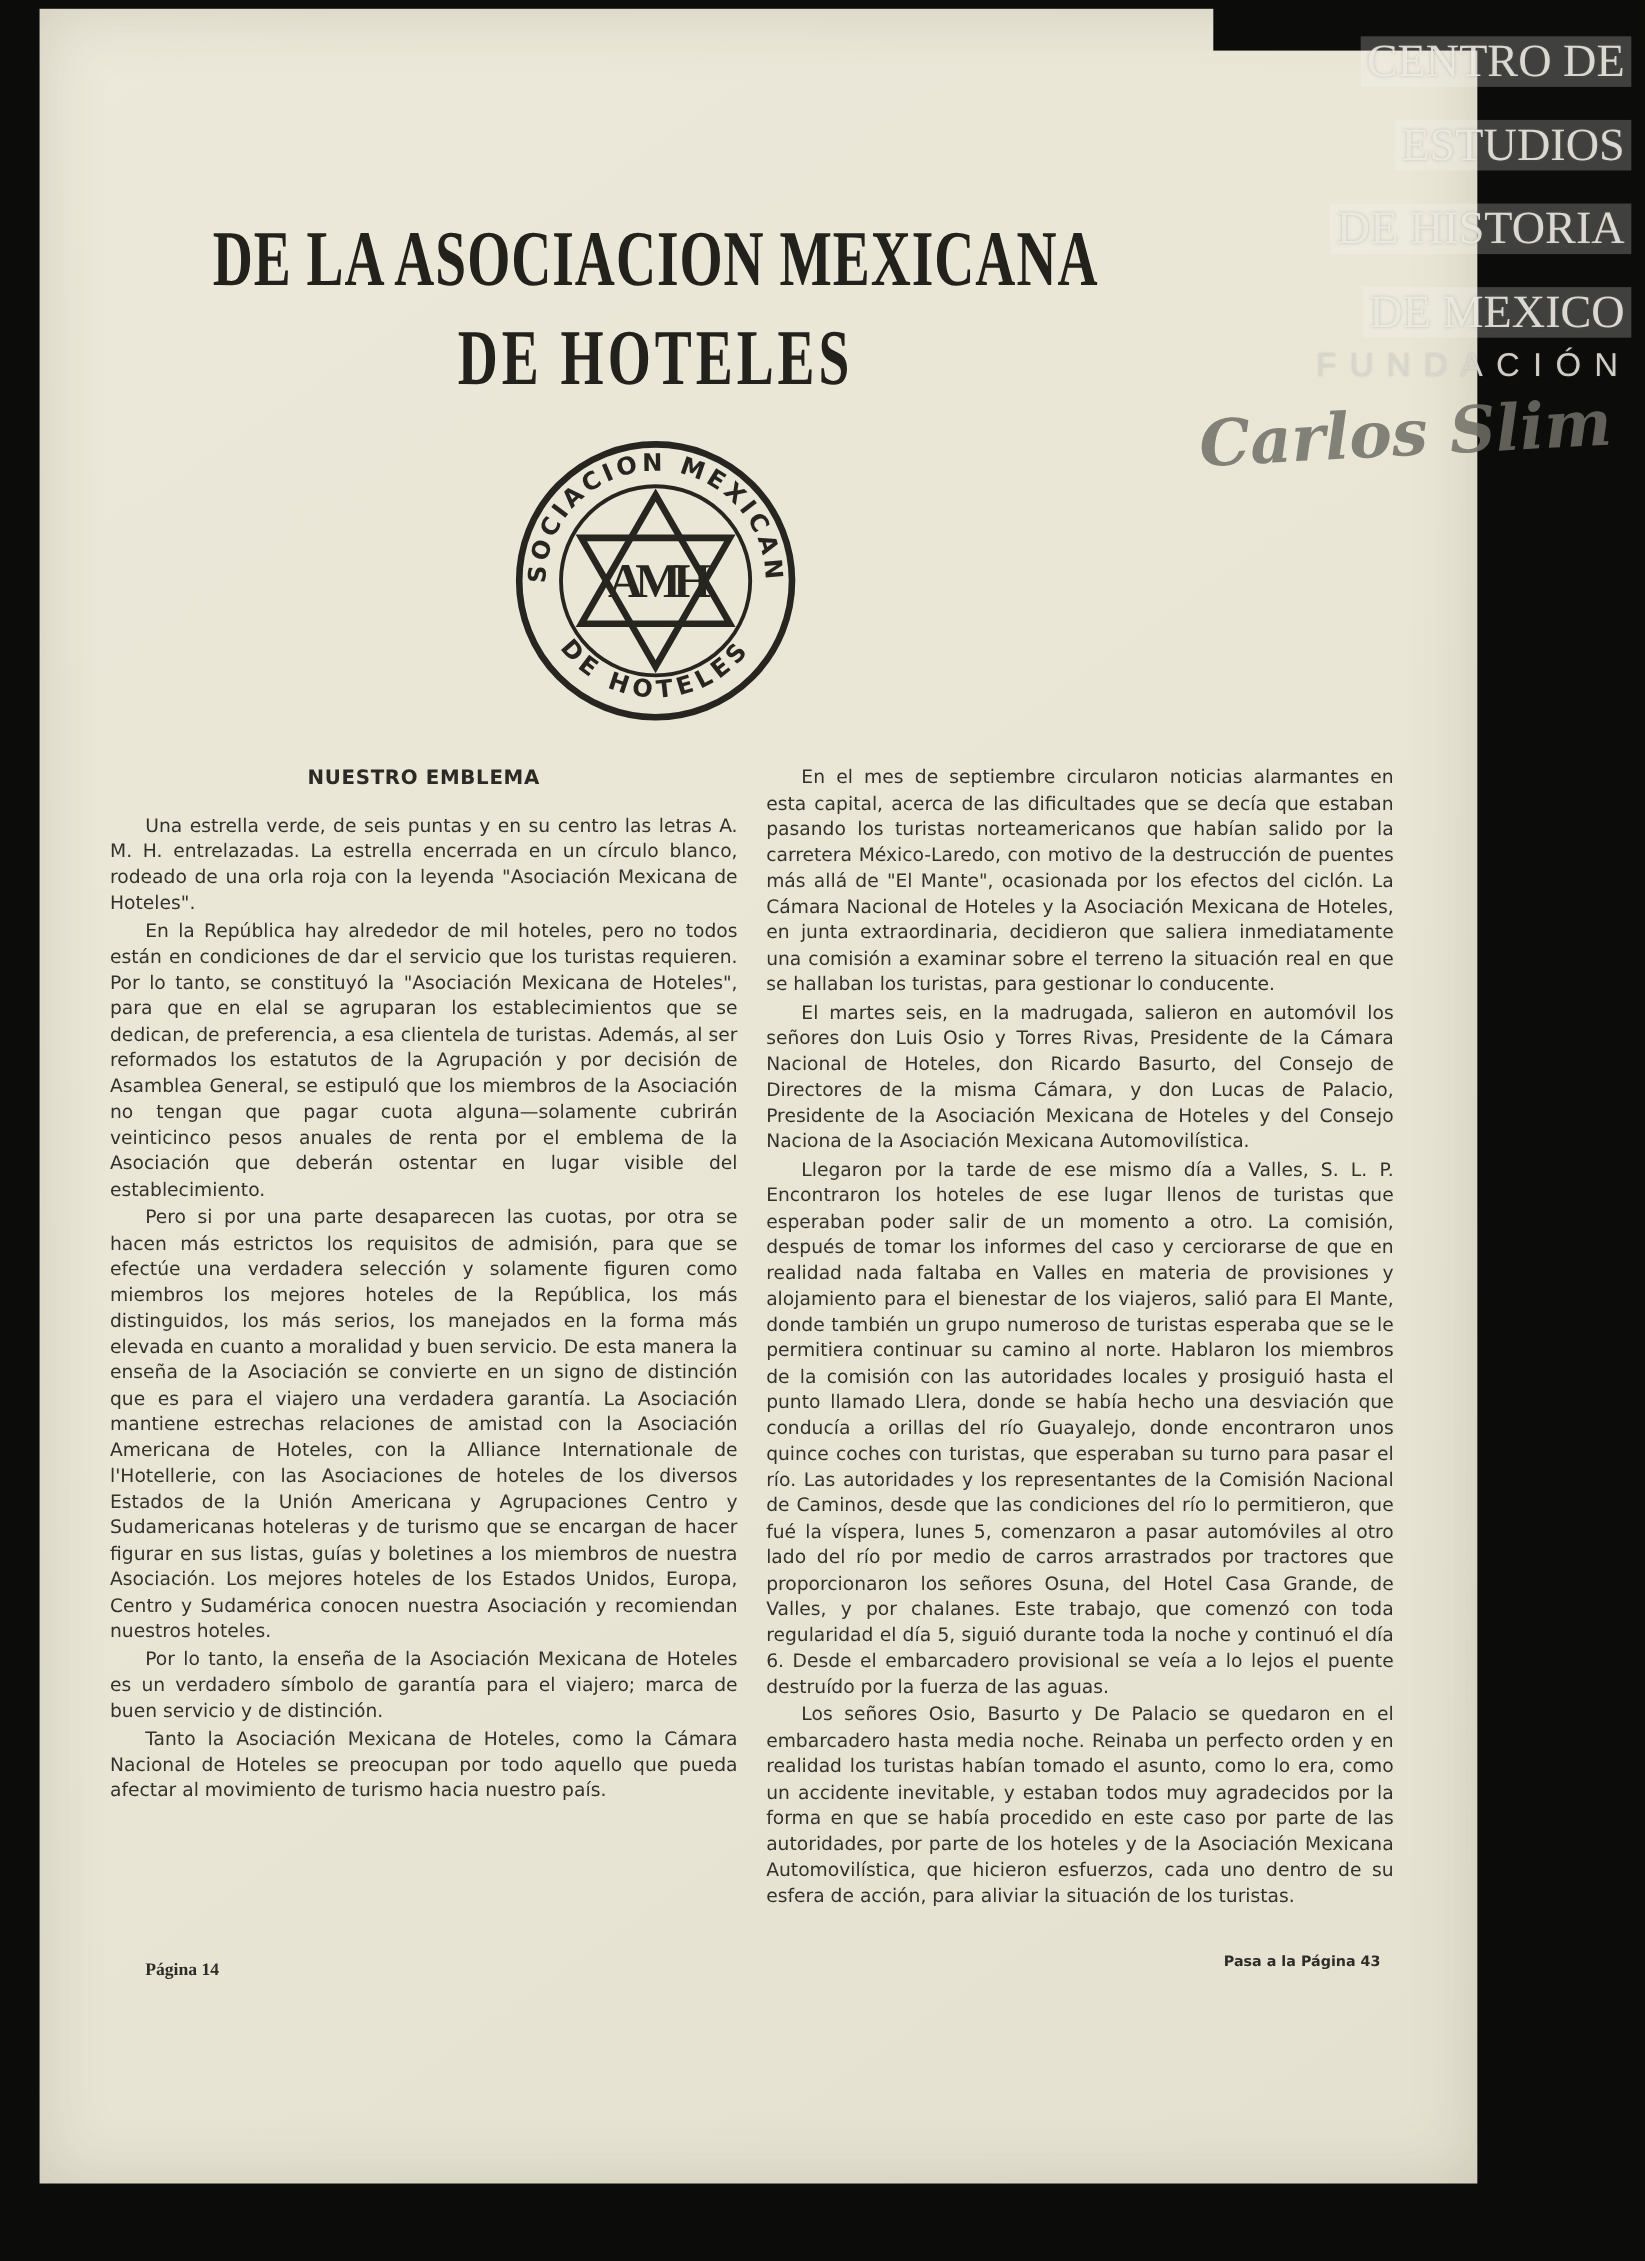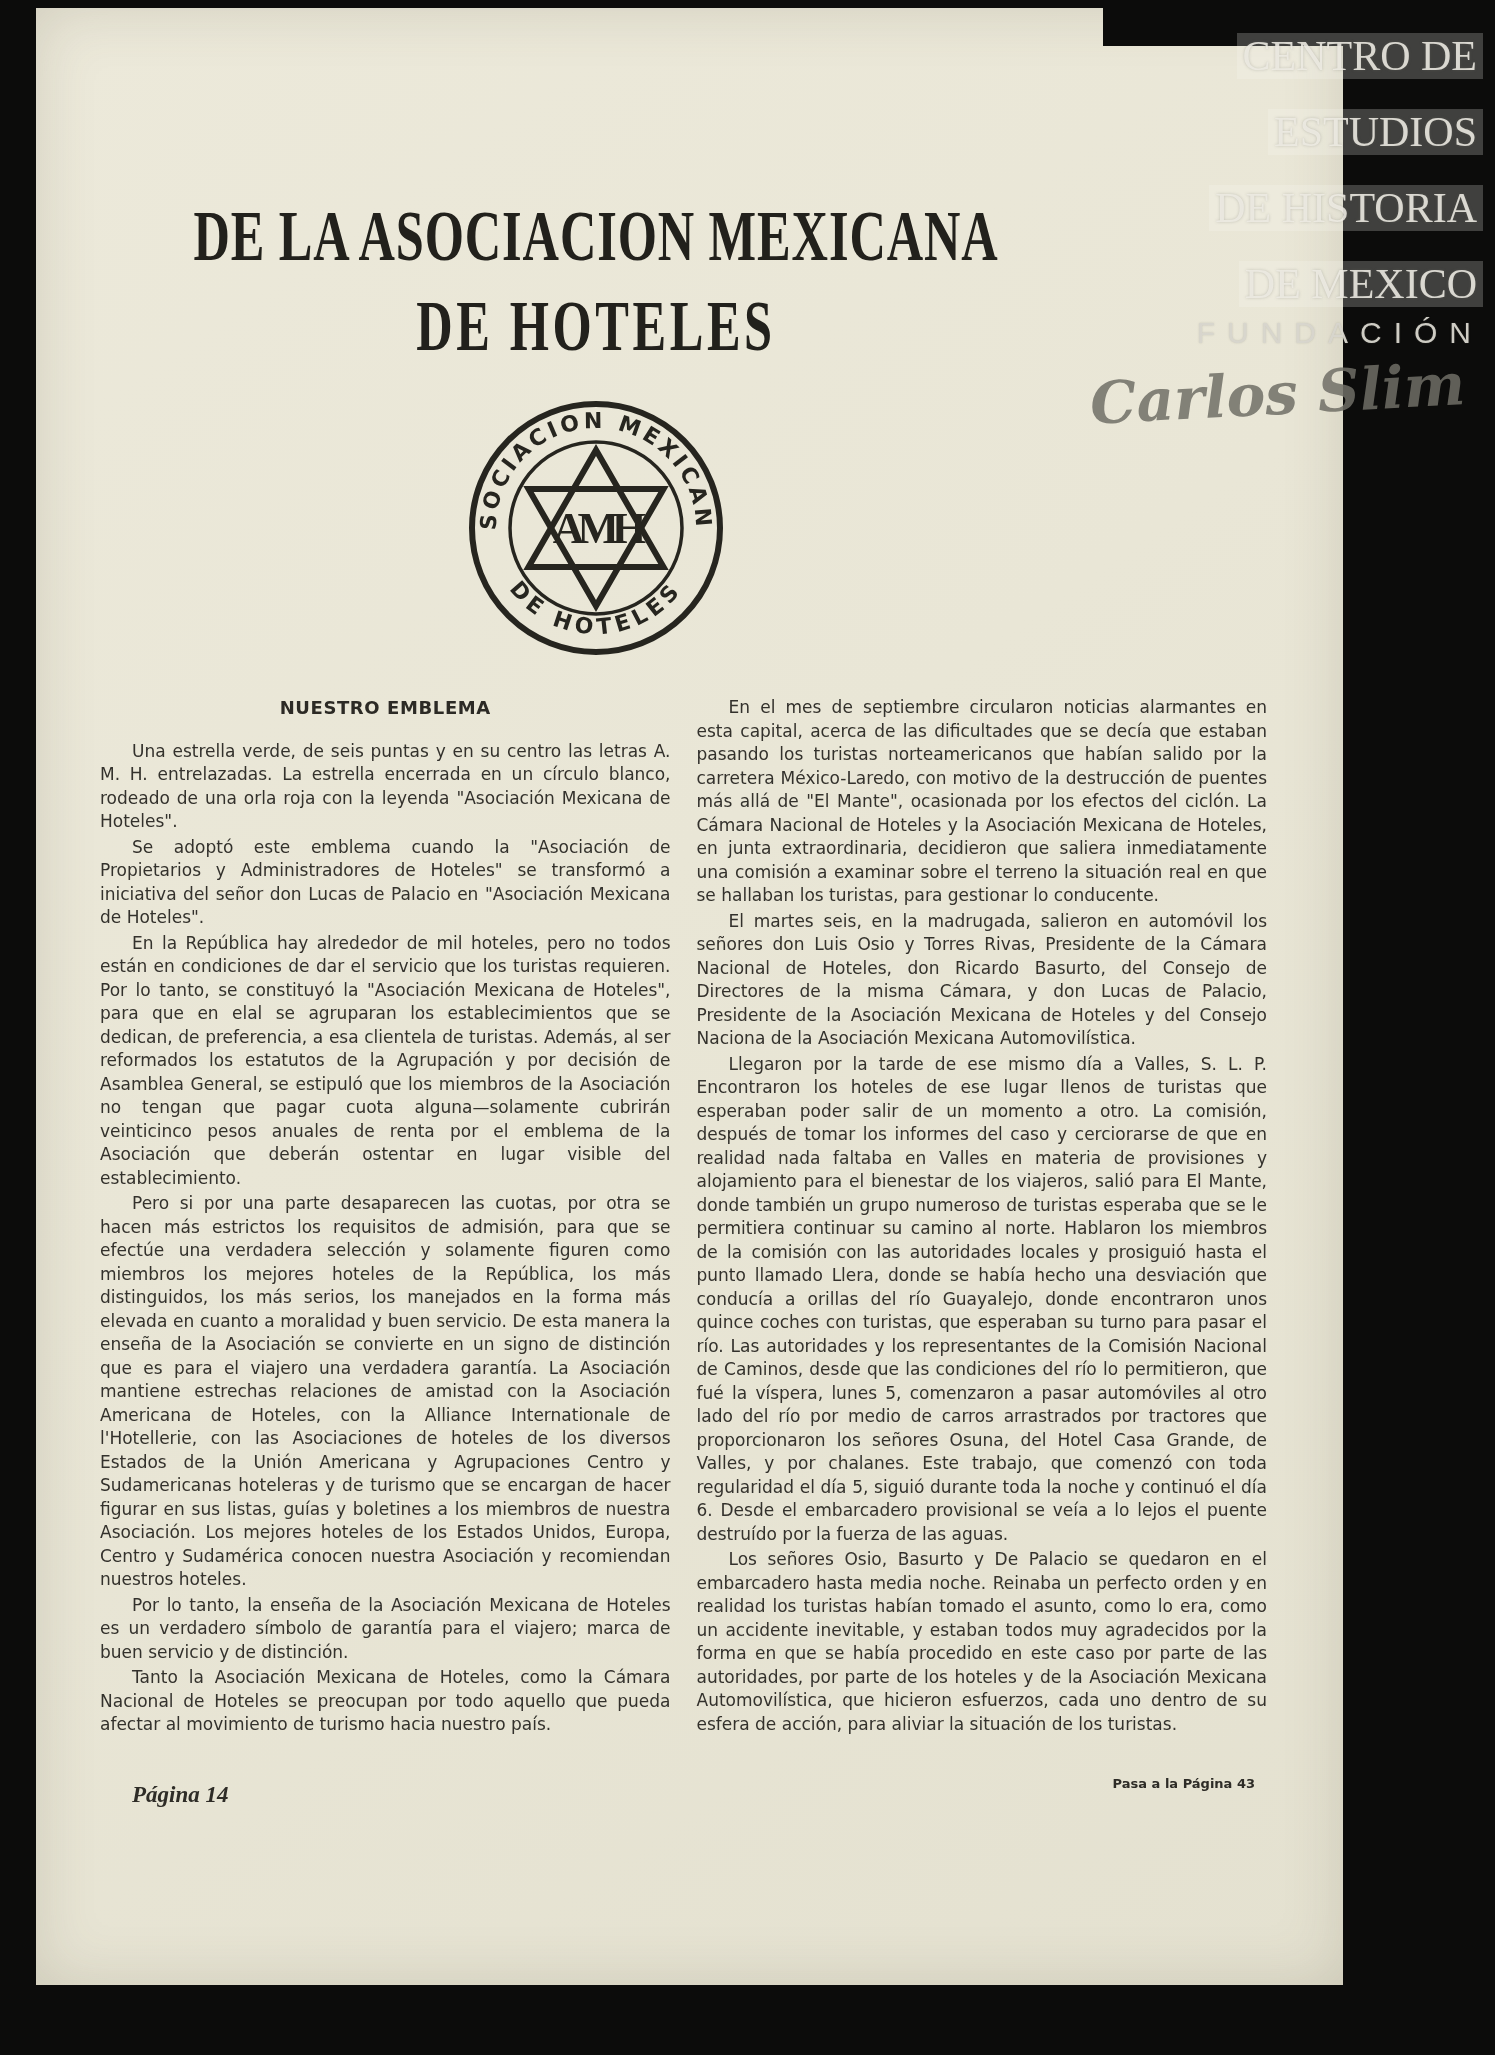--- a/index.html
+++ b/index.html
@@ -97,22 +97,22 @@
   .col p {
     text-align:justify;
     text-indent:32px;
     margin:0 0 2px;
     color:#33312c;
   }
   
   .page-num {
     position:absolute; left:96px; top:1774px;
     font-family:"Liberation Serif", serif;
-    font-style:italic; font-weight:700;
-    font-size:23px; color:#2e2c27;
+    font-weight:700;
+    font-size:16px; color:#2e2c27;
   }
   .continuation {
     position:absolute; right:88px; top:1768px;
     font-weight:700; font-size:13px;
     color:#2e2c27;
   }
 </style>
 </head>
 <body>
 
@@ -141,21 +141,20 @@
       </g>
       <text x="0" y="15" text-anchor="middle" font-family="Liberation Serif, serif" font-size="44" font-weight="bold" letter-spacing="-7" fill="#26251f">AMH</text>
     </svg>
   </div>
 
   <div class="columns">
 
     <div class="col">
       <h3>NUESTRO EMBLEMA</h3>
       <p>Una estrella verde, de seis puntas y en su centro las letras A. M. H. entrelazadas. La estrella encerrada en un círculo blanco, rodeado de una orla roja con la leyenda "Asociación Mexicana de Hoteles".</p>
-      <p>Se adoptó este emblema cuando la "Asociación de Propietarios y Administradores de Hoteles" se transformó a iniciativa del señor don Lucas de Palacio en "Asociación Mexicana de Hoteles".</p>
       <p>En la República hay alrededor de mil hoteles, pero no todos están en condiciones de dar el servicio que los turistas requieren. Por lo tanto, se constituyó la "Asociación Mexicana de Hoteles", para que en elal se agruparan los establecimientos que se dedican, de preferencia, a esa clientela de turistas.  Además, al ser reformados los estatutos de la Agrupación y por decisión de Asamblea General, se estipuló que los miembros de la Asociación no tengan que pagar cuota alguna—solamente cubrirán veinticinco pesos anuales de renta por el emblema de la Asociación que deberán ostentar en lugar visible del establecimiento.</p>
       <p>Pero si por una parte desaparecen las cuotas, por otra se hacen más estrictos los requisitos de admisión, para que se efectúe una verdadera selección y solamente figuren como miembros los mejores hoteles de la República, los más distinguidos, los más serios, los manejados en la forma más elevada en cuanto a moralidad y buen servicio.  De esta manera la enseña de la Asociación se convierte en un signo de distinción que es para el viajero una verdadera garantía.  La Asociación mantiene estrechas relaciones de amistad con la Asociación Americana de Hoteles, con la Alliance Internationale de l'Hotellerie, con las Asociaciones de hoteles de los diversos Estados de la Unión Americana y Agrupaciones Centro y Sudamericanas hoteleras y de turismo que se encargan de hacer figurar en sus listas, guías y boletines a los miembros de nuestra Asociación.  Los mejores hoteles de los Estados Unidos, Europa, Centro y Sudamérica conocen nuestra Asociación y recomiendan nuestros hoteles.</p>
       <p>Por lo tanto, la enseña de la Asociación Mexicana de Hoteles es un verdadero símbolo de garantía para el viajero; marca de buen servicio y de distinción.</p>
       <p>Tanto la Asociación Mexicana de Hoteles, como la Cámara Nacional de Hoteles se preocupan por todo aquello que pueda afectar al movimiento de turismo hacia nuestro país.</p>
     </div>
 
     <div class="col">
       <p>En el mes de septiembre circularon noticias alarmantes en esta capital, acerca de las dificultades que se decía que estaban pasando los turistas norteamericanos que habían salido por la carretera México-Laredo, con motivo de la destrucción de puentes más allá de "El Mante", ocasionada por los efectos del ciclón.  La Cámara Nacional de Hoteles y la Asociación Mexicana de Hoteles, en junta extraordinaria, decidieron que saliera inmediatamente una comisión a examinar sobre el terreno la situación real en que se hallaban los turistas, para gestionar lo conducente.</p>
       <p>El martes seis, en la madrugada, salieron en automóvil los señores don Luis Osio y Torres Rivas, Presidente de la Cámara Nacional de Hoteles, don Ricardo Basurto, del Consejo de Directores de la misma Cámara, y don Lucas de Palacio, Presidente de la Asociación Mexicana de Hoteles y del Consejo Naciona de la Asociación Mexicana Automovilística.</p>
       <p>Llegaron por la tarde de ese mismo día a Valles, S. L. P. Encontraron los hoteles de ese lugar llenos de turistas que esperaban poder salir de un momento a otro.  La comisión, después de tomar los informes del caso y cerciorarse de que en realidad nada faltaba en Valles en materia de provisiones y alojamiento para el bienestar de los viajeros, salió para El Mante, donde también un grupo numeroso de turistas esperaba que se le permitiera continuar su camino al norte.  Hablaron los miembros de la comisión con las autoridades locales y prosiguió hasta el punto llamado Llera, donde se había hecho una desviación que conducía a orillas del río Guayalejo, donde encontraron unos quince coches con turistas, que esperaban su turno para pasar el río.  Las autoridades y los representantes de la Comisión Nacional de Caminos, desde que las condiciones del río lo permitieron, que fué la víspera, lunes 5, comenzaron a pasar automóviles al otro lado del río por medio de carros arrastrados por tractores que proporcionaron los señores Osuna, del Hotel Casa Grande, de Valles, y por chalanes.  Este trabajo, que comenzó con toda regularidad el día 5, siguió durante toda la noche y continuó el día 6.  Desde el embarcadero provisional se veía a lo lejos el puente destruído por la fuerza de las aguas.</p>

